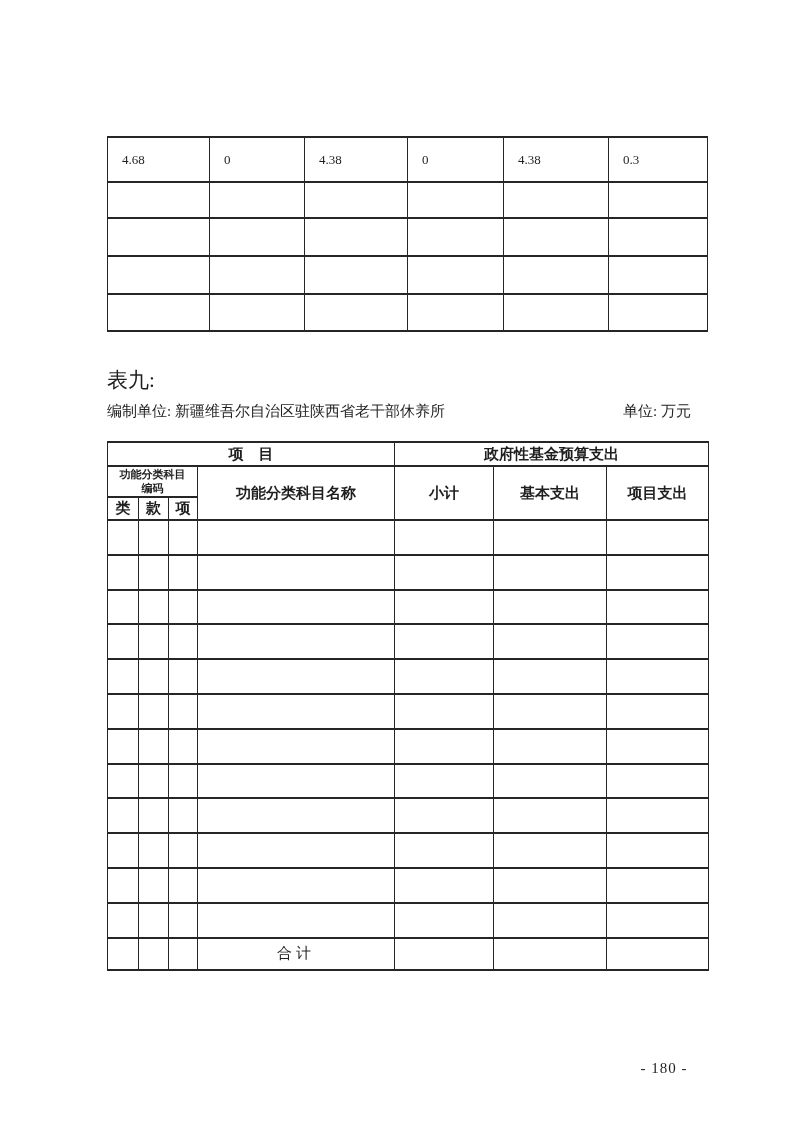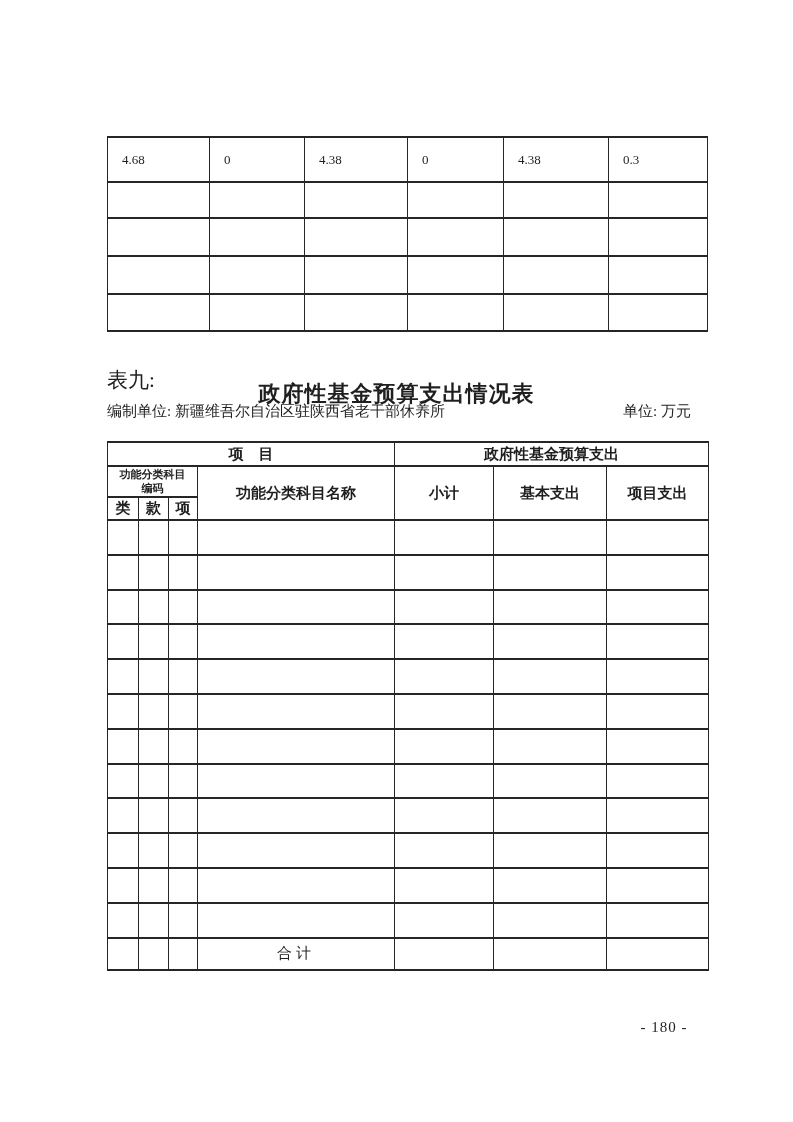--- a/index.html
+++ b/index.html
@@ -62,21 +62,21 @@
   .main-table .hr2 { height:31px; }
   .main-table .hr3 { height:23px; }
   .main-table .body-row { height:34.8px; }
   .main-table .total-row { height:32px; }
   .main-table .hdr { font-weight:bold; }
   .main-table .code-group { font-weight:bold; font-size:11px; line-height:1.25; }
   .main-table .total-cell { font-size:15px; letter-spacing:4px; }
 
   
   .page-number {
-    position:absolute; left:614px; top:1019px; width:100px;
+    position:absolute; left:614px; top:1060px; width:100px;
     text-align:center; font-size:15px; letter-spacing:1px;
   }
 </style>
 </head>
 <body>
 
 <div class="page">
 
   <table class="top-table">
     <colgroup>
@@ -125,21 +125,20 @@
           <td></td>
           <td></td>
           <td></td>
           <td></td>
           <td></td>
       </tr>
     </tbody>
   </table>
 
   <div class="table-label">表九:</div>
-  <h1 class="doc-title">政府性基金预算支出情况表</h1>
   <div class="subtitle-row">
     <span>编制单位: 新疆维吾尔自治区驻陕西省老干部休养所</span>
     <span class="unit">单位: 万元</span>
   </div>
 
   <table class="main-table">
     <colgroup>
       <col style="width:31px">
         <col style="width:30px">
         <col style="width:29px">

